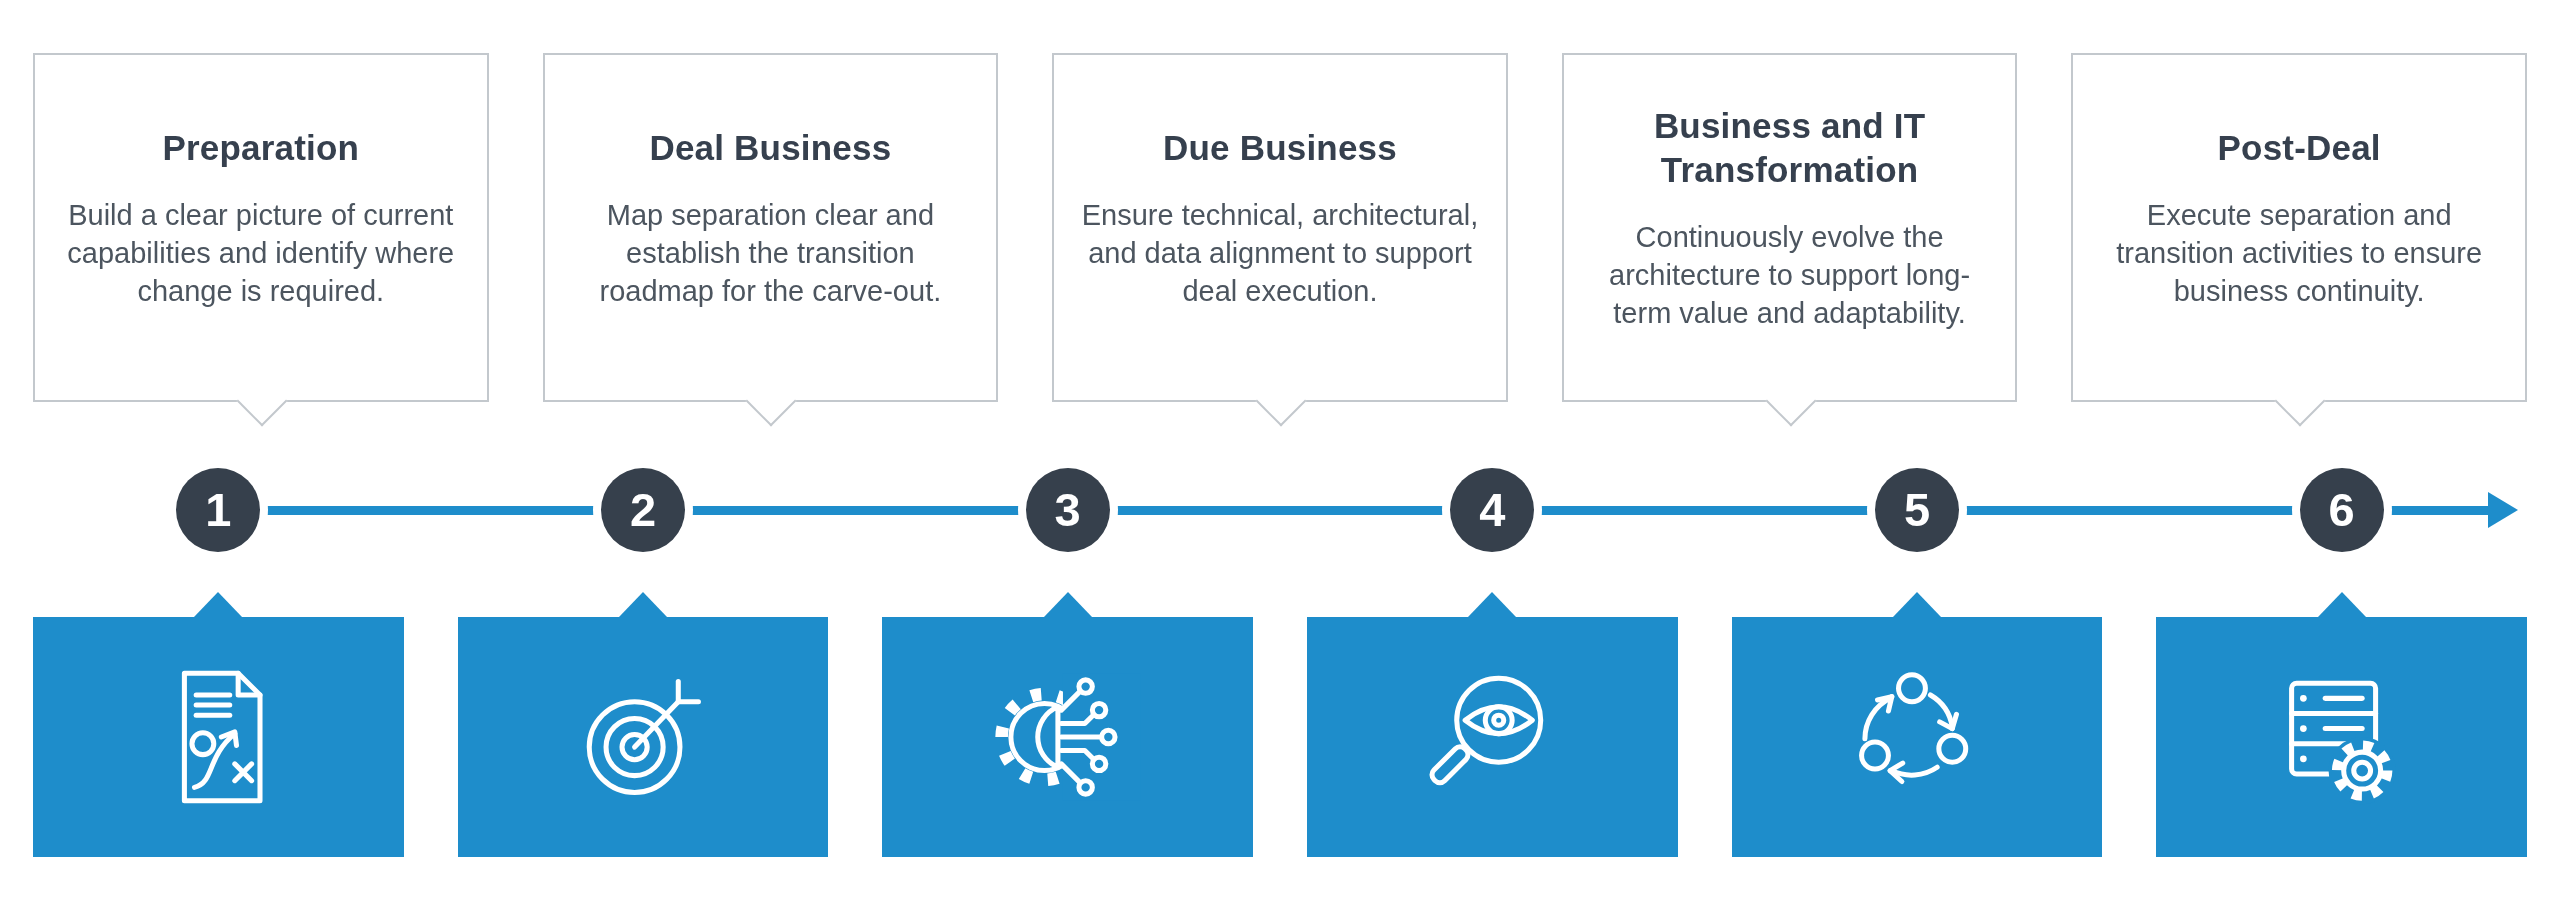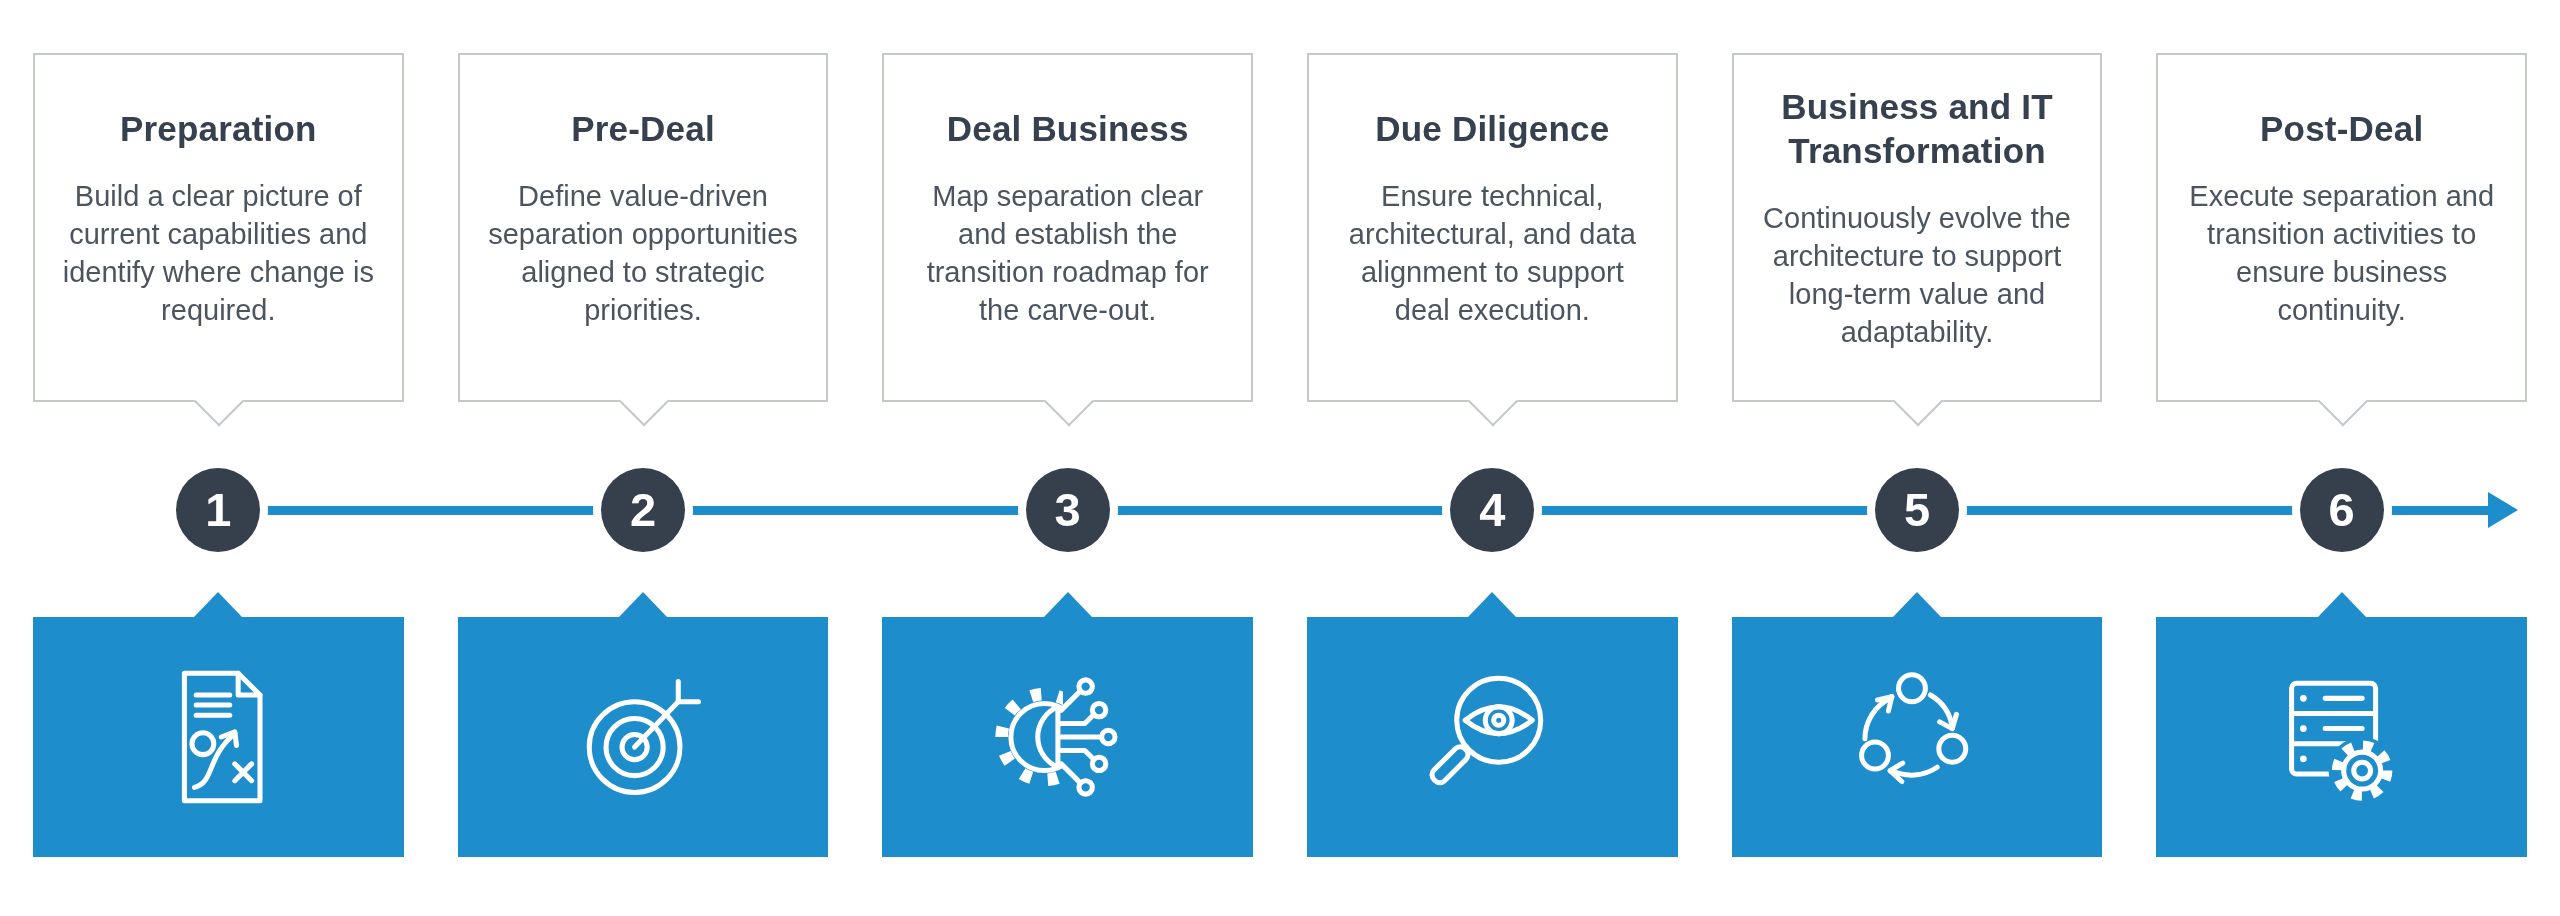--- a/index.html
+++ b/index.html
@@ -103,35 +103,28 @@
   <div class="row">
     <div class="col">
       <div class="card">
         <h3>Preparation</h3>
         <p>Build a clear picture of current capabilities and identify where change is required.</p>
         <div class="card-tail"></div>
       </div>
     </div>
     <div class="col">
       <div class="card">
-        <h3>Pre-Deal</h3>
-        <p>Define value-driven separation opportunities aligned to strategic priorities.</p>
-        <div class="card-tail"></div>
-      </div>
-    </div>
-    <div class="col">
-      <div class="card">
         <h3>Deal Business</h3>
         <p>Map separation clear and establish the transition roadmap for the carve-out.</p>
         <div class="card-tail"></div>
       </div>
     </div>
     <div class="col">
       <div class="card">
-        <h3>Due Diligence</h3>
+        <h3>Due Business</h3>
         <p>Ensure technical, architectural, and data alignment to support deal execution.</p>
         <div class="card-tail"></div>
       </div>
     </div>
     <div class="col">
       <div class="card">
         <h3>Business and IT Transformation</h3>
         <p>Continuously evolve the architecture to support long-term value and adaptability.</p>
         <div class="card-tail"></div>
       </div>

